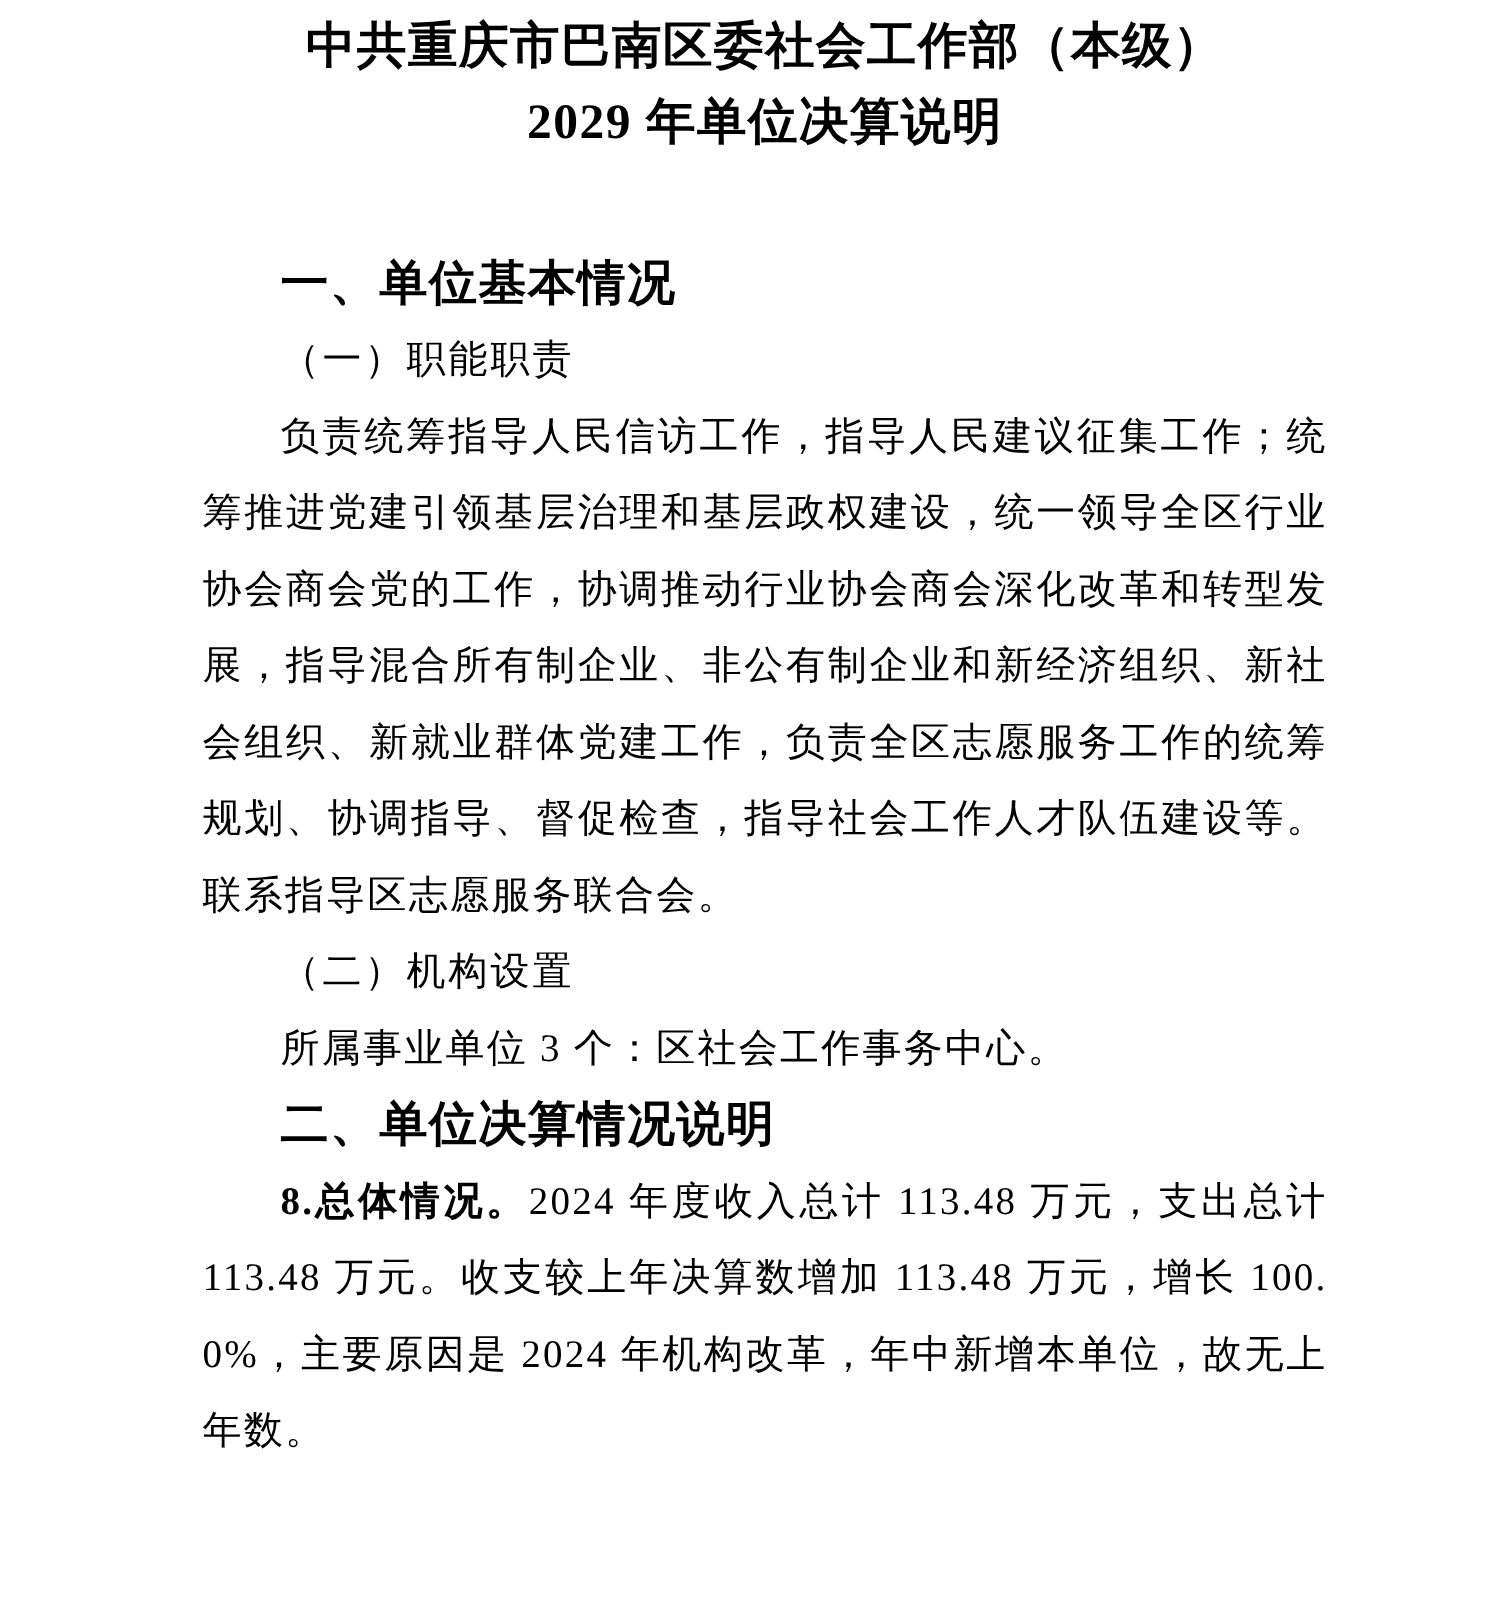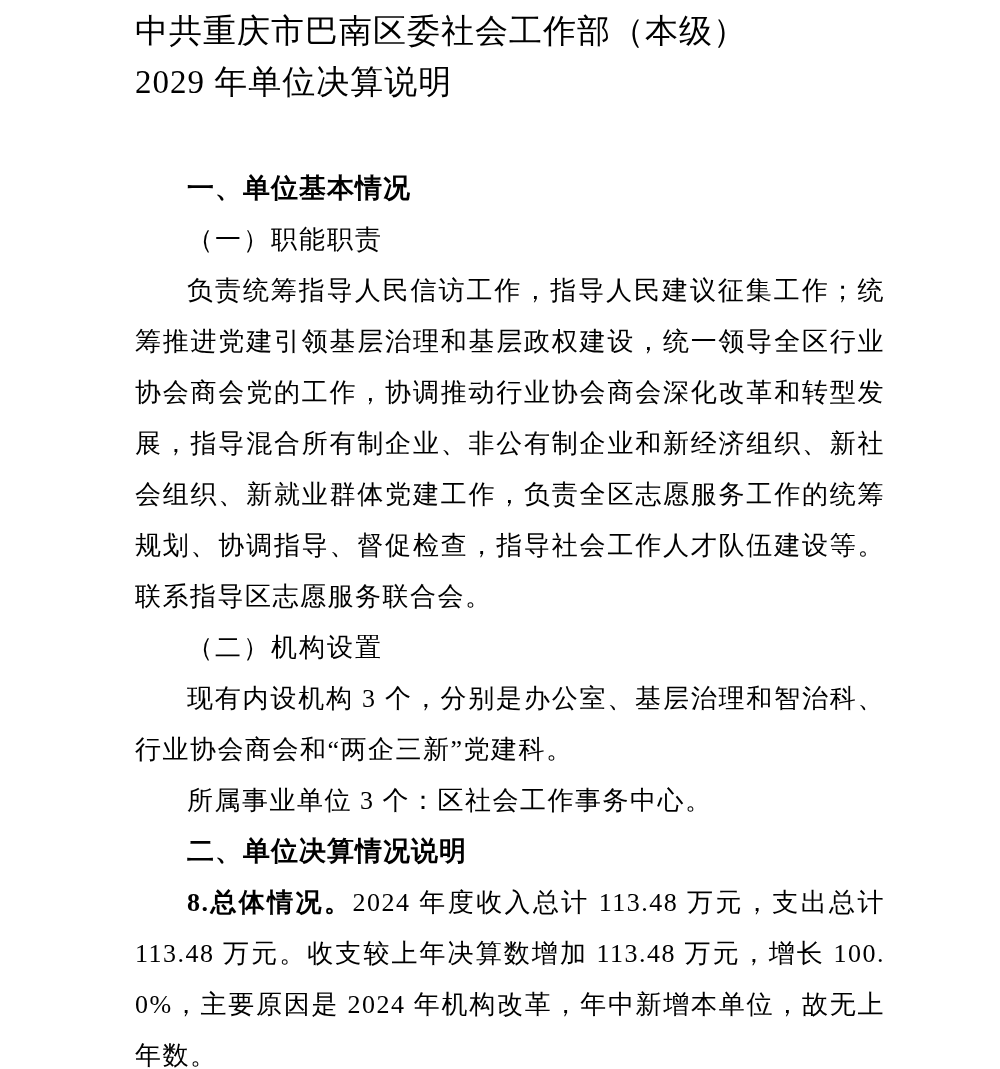--- a/index.html
+++ b/index.html
@@ -9,37 +9,37 @@
     width: 1000px;
     height: 1069px;
     background: #ffffff;
     color: #000000;
     overflow: hidden;
   }
   .content {
     padding: 6px 115px 0 135px; 
   }
   .doc-title {
-    text-align: left;
+    text-align: center;
     font-family: "Liberation Serif", "DejaVu Serif", serif;
-    font-weight: normal;
+    font-weight: bold;
     font-size: 33px;
     line-height: 51px;
     letter-spacing: 1px;
     color: #000000;
   }
   .doc-body {
     margin-top: 55px;
     font-size: 26px;
     line-height: 51px;
   }
   .h1 {
     font-family: "Liberation Sans", "DejaVu Sans", sans-serif;
     font-weight: bold;
-    font-size: 27px;
+    font-size: 32px;
     line-height: 51px;
     text-indent: 52px;
     letter-spacing: 1px;
   }
   .h2 {
     font-family: Liberation Serif, serif;
     font-weight: normal;
     font-size: 26px;
     line-height: 51px;
     text-indent: 52px;
@@ -73,21 +73,20 @@
     <div class="doc-body">
 
       <div class="h1">一、单位基本情况</div>
 
       <div class="h2">（一）职能职责</div>
 
       <div class="para">负责统筹指导人民信访工作，指导人民建议征集工作；统筹推进党建引领基层治理和基层政权建设，统一领导全区行业协会商会党的工作，协调推动行业协会商会深化改革和转型发展，指导混合所有制企业、非公有制企业和新经济组织、新社会组织、新就业群体党建工作，负责全区志愿服务工作的统筹规划、协调指导、督促检查，指导社会工作人才队伍建设等。联系指导区志愿服务联合会。</div>
 
       <div class="h2">（二）机构设置</div>
 
-      <div class="para">现有内设机构 3 个，分别是办公室、基层治理和智治科、行业协会商会和“两企三新”党建科。</div>
 
       <div class="para">所属事业单位 3 个：区社会工作事务中心。</div>
 
       <div class="h1">二、单位决算情况说明</div>
 
 
       <div class="para"><span class="lead">8.总体情况。</span><span>2024 年度收入总计 113.48 万元，支出总计 113.48 万元。收支较上年决算数增加 113.48 万元，增长 100.0%，主要原因是 2024 年机构改革，年中新增本单位，故无上年数。</span></div>
 
     </div>
   </div>

